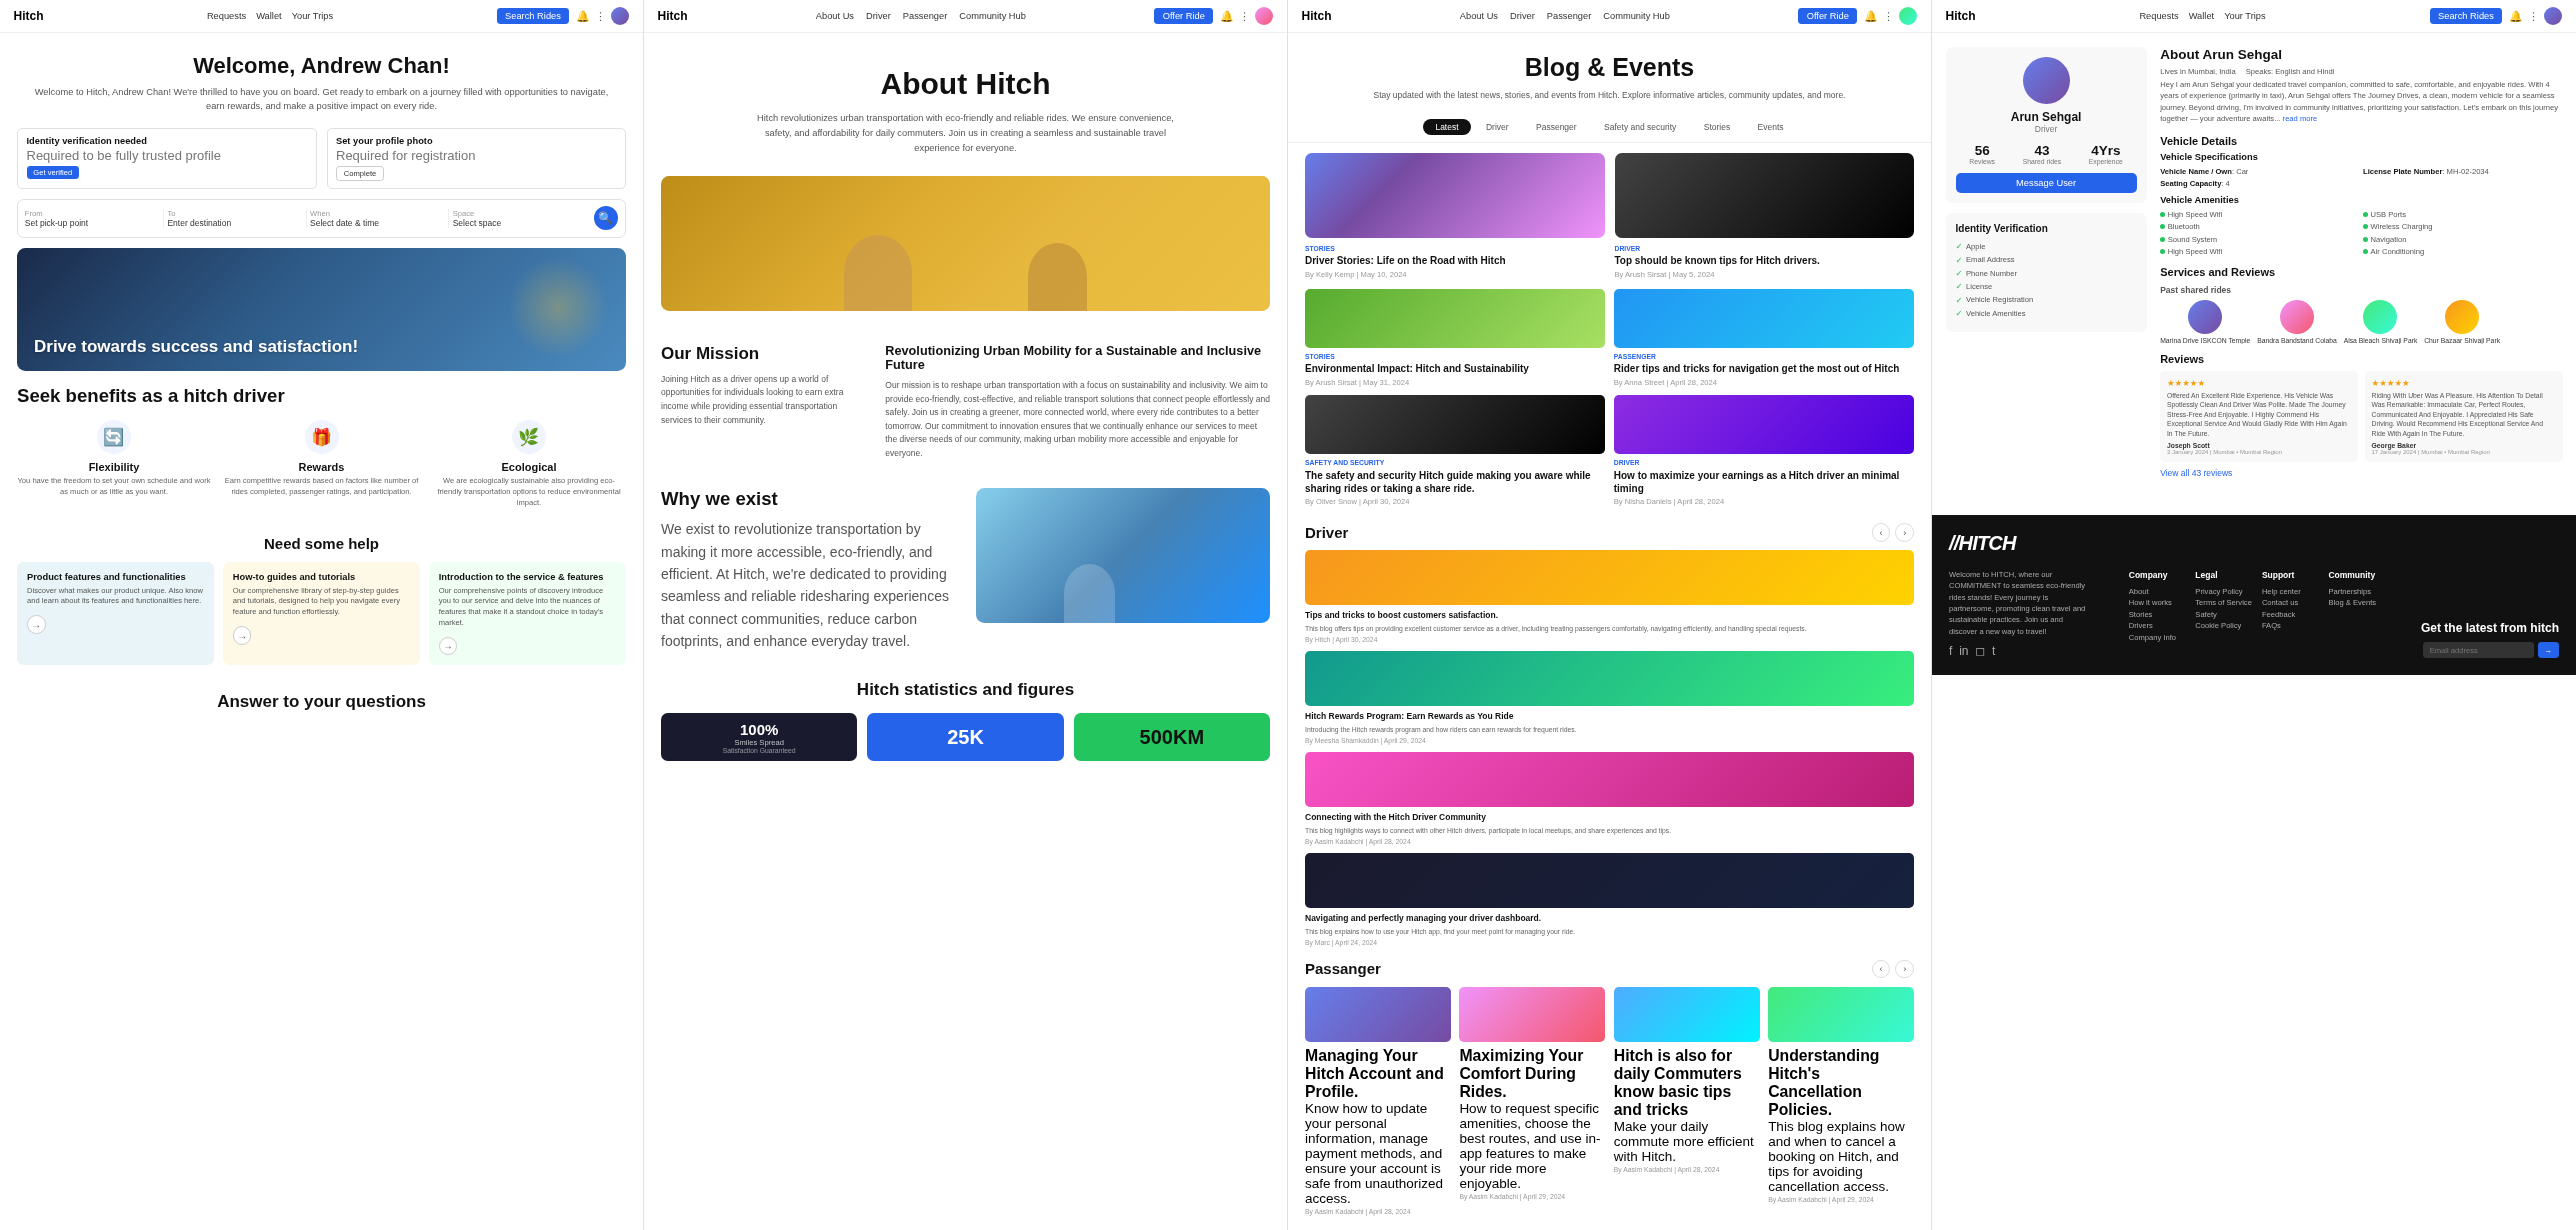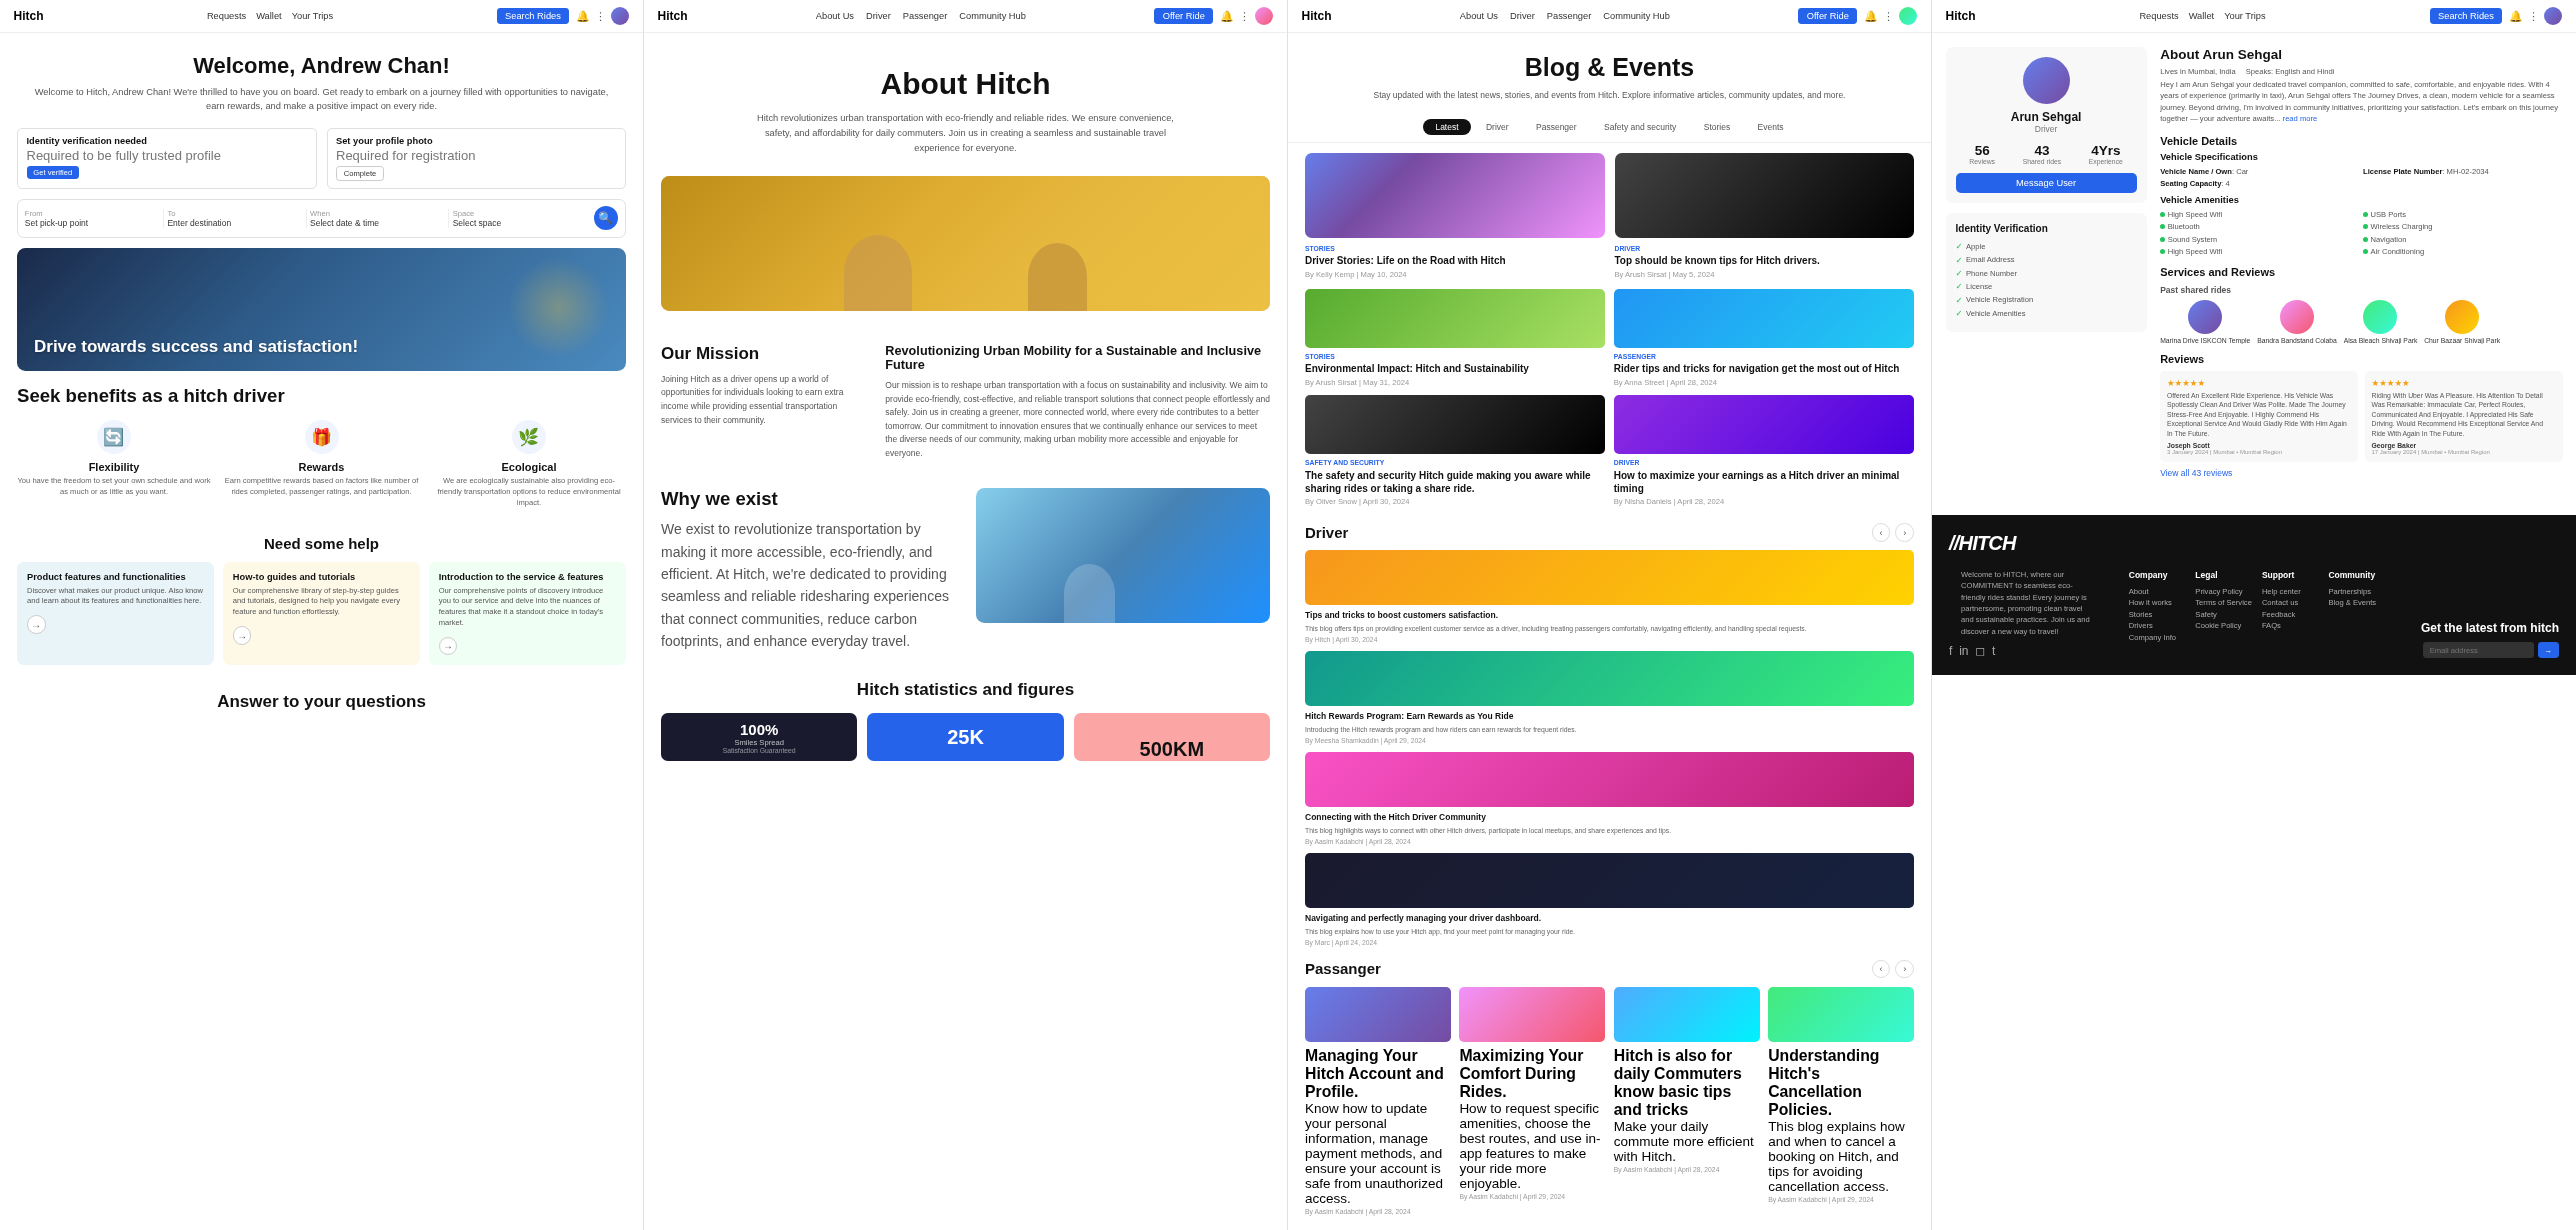--- a/index.html
+++ b/index.html
@@ -306,21 +306,21 @@
     }
     .p2-stat-box {
       flex: 1;
       border-radius: 6.8px;
       overflow: hidden;
       height: 48px;
       position: relative;
     }
     .p2-stat-box:nth-child(1) { background: #1a1a2e; }
     .p2-stat-box:nth-child(2) { background: #2563eb; display: flex; align-items: center; justify-content: center; flex-direction: column; }
-    .p2-stat-box:nth-child(3) { background: #fca5a5; display: flex; align-items: center; justify-content: flex-end; flex-direction: column; }
+    .p2-stat-box:nth-child(3) { background: #22c55e; display: flex; align-items: center; justify-content: center; flex-direction: column; }
     .p2-stat-value { font-size: 20px; font-weight: 800; color: #fff; }
     .p2-stat-value-dark { font-size: 20px; font-weight: 800; color: #111; }
 
     
     .p3-nav {
       display: flex;
       align-items: center;
       justify-content: space-between;
       padding: 6.8px 13.5px;
       border-bottom: 0.8px solid #eee;
@@ -1174,21 +1174,21 @@
           <div style="font-size:8.5px;color:#2563eb;cursor:pointer;margin-top:6.8px;">View all 43 reviews</div>
         </div>
       </div>
     </div>
   </div>
 
   <div class="p4-footer">
     <div style="display:flex;gap:36px;align-items:flex-end;">
       <div style="flex:1;">
         <div class="p4-footer-logo">//HITCH</div>
-        <p style="font-size:7.6px;color:#aaa;line-height:1.5;margin-left:12px;">Welcome to HITCH, where our COMMITMENT to seamless eco-friendly rides stands! Every journey is partnersome, promoting clean travel and sustainable practices. Join us and discover a new way to travel!</p>
+        <p style="font-size:7.6px;color:#aaa;line-height:1.5;">Welcome to HITCH, where our COMMITMENT to seamless eco-friendly rides stands! Every journey is partnersome, promoting clean travel and sustainable practices. Join us and discover a new way to travel!</p>
         <div class="p4-social-row">
           <span style="cursor:pointer;">f</span>
           <span style="cursor:pointer;">in</span>
           <span style="cursor:pointer;">◻</span>
           <span style="cursor:pointer;">t</span>
         </div>
       </div>
       <div class="p4-footer-grid">
         <div class="p4-footer-col">
           <h4>Company</h4>

